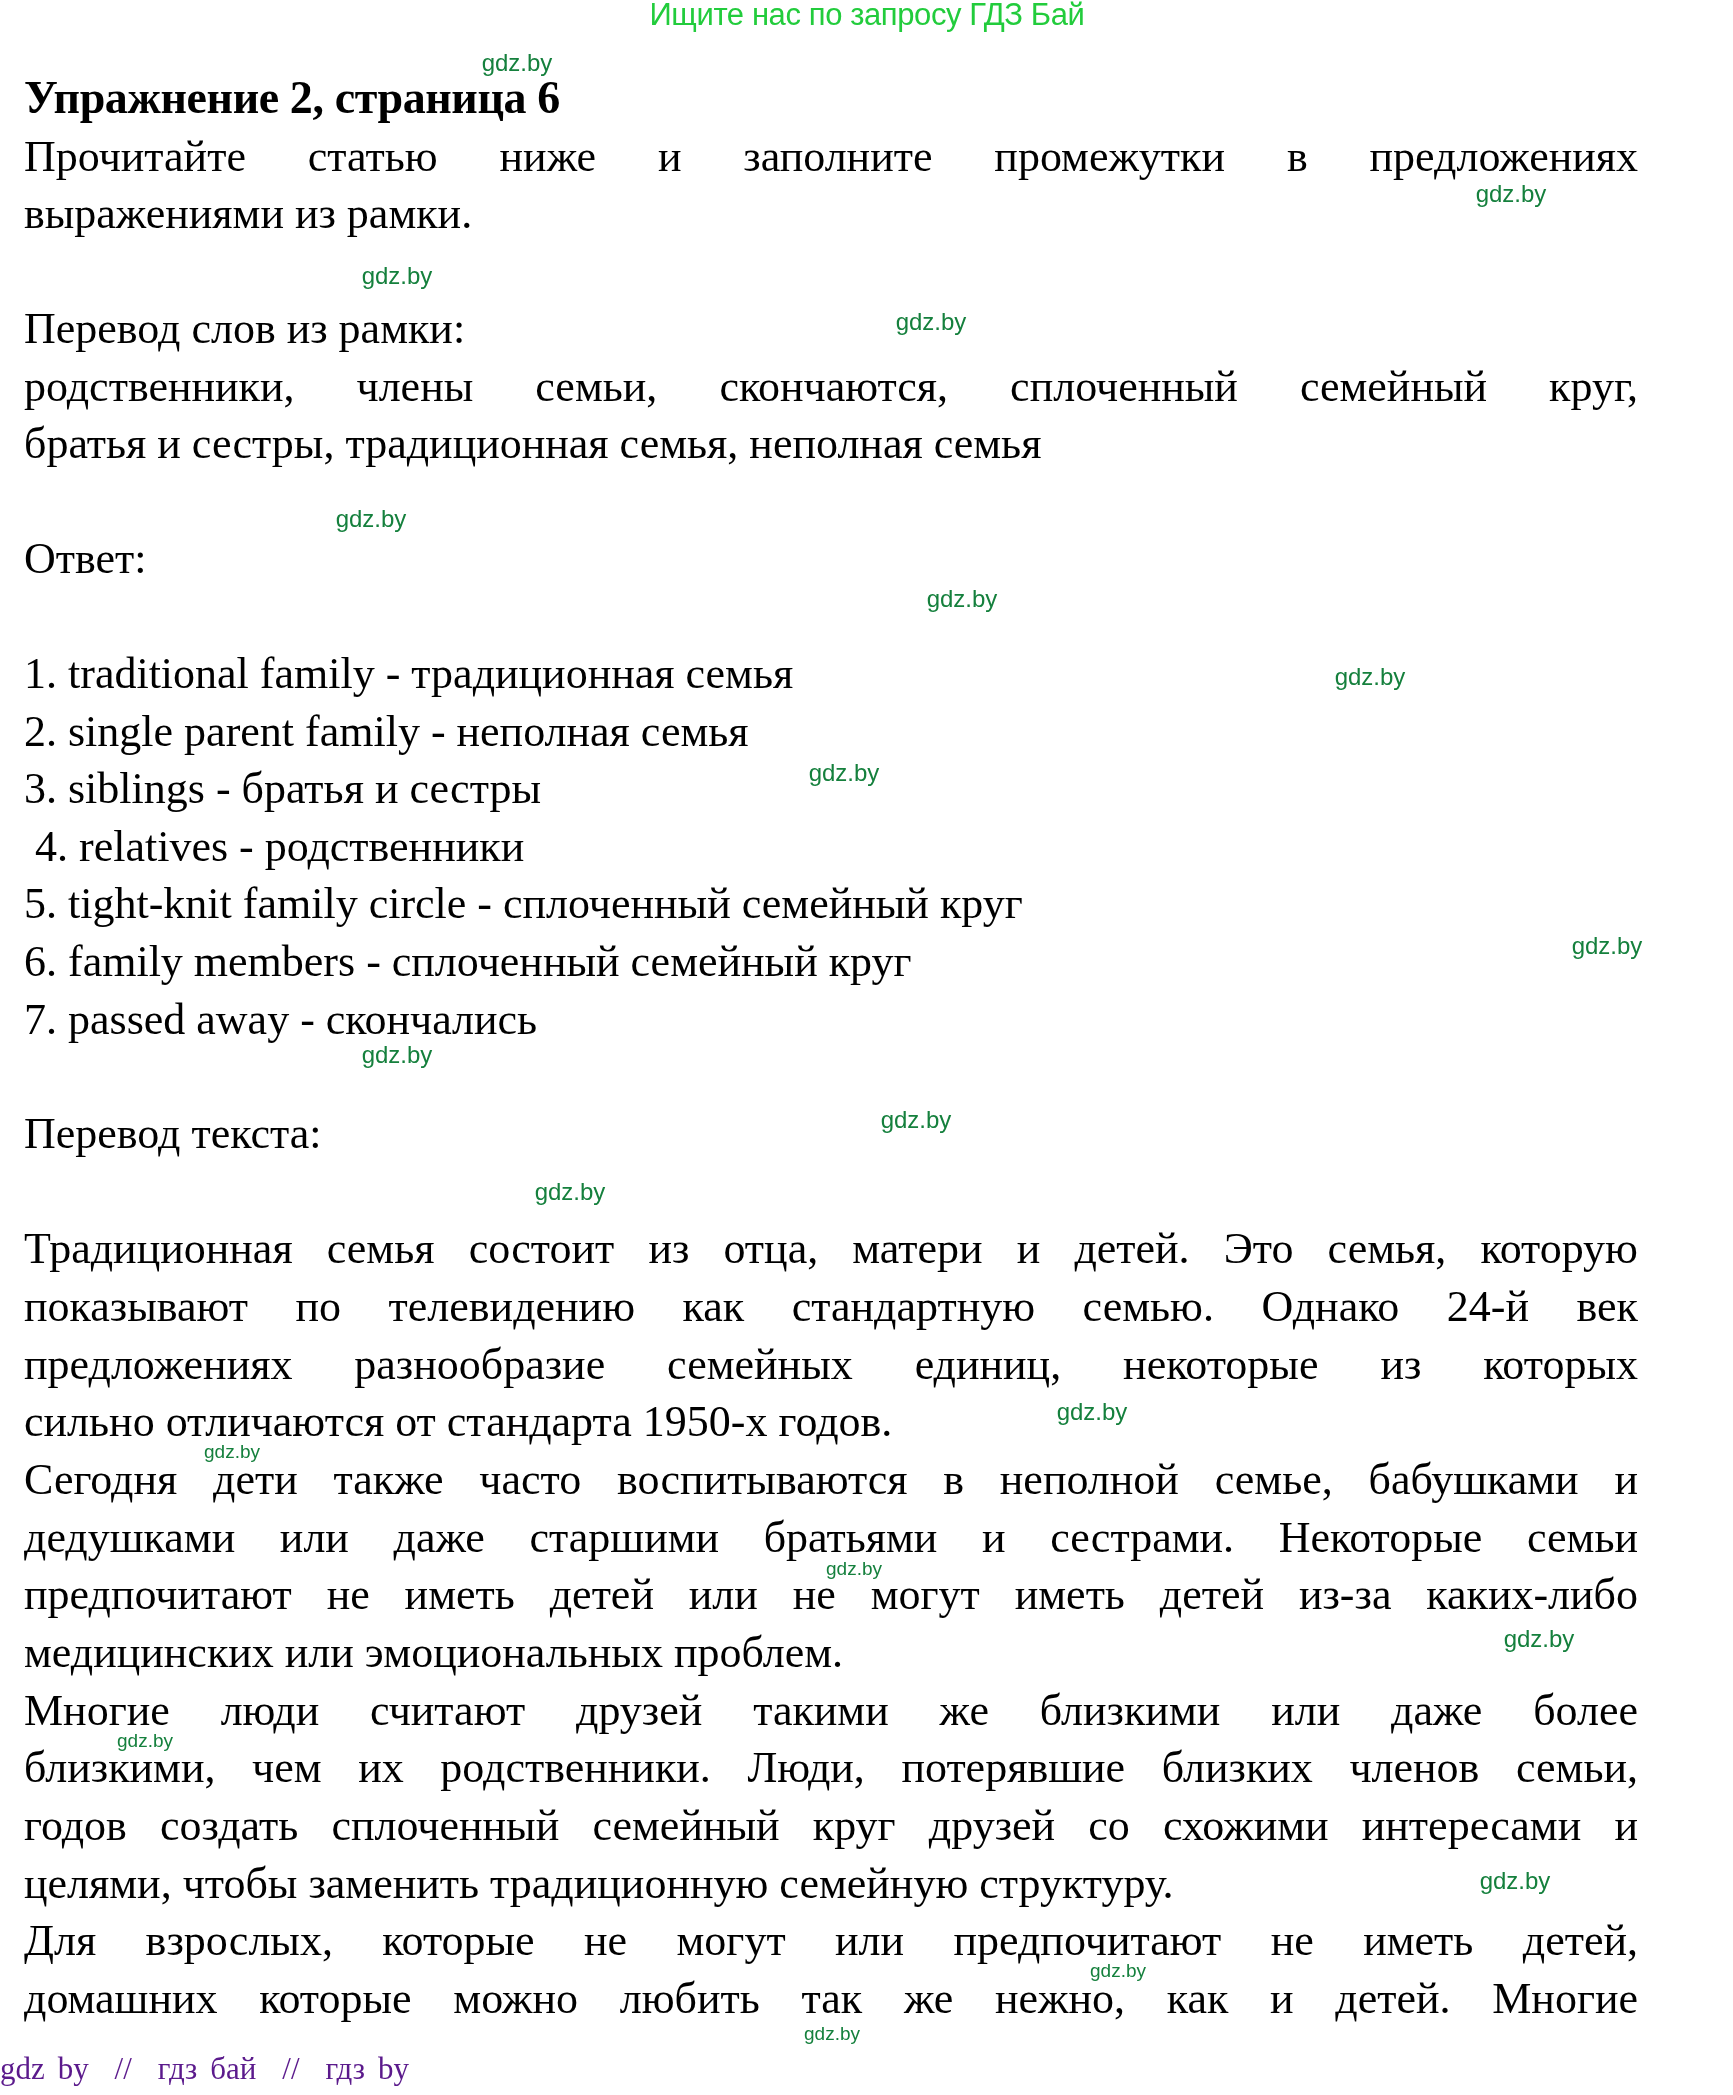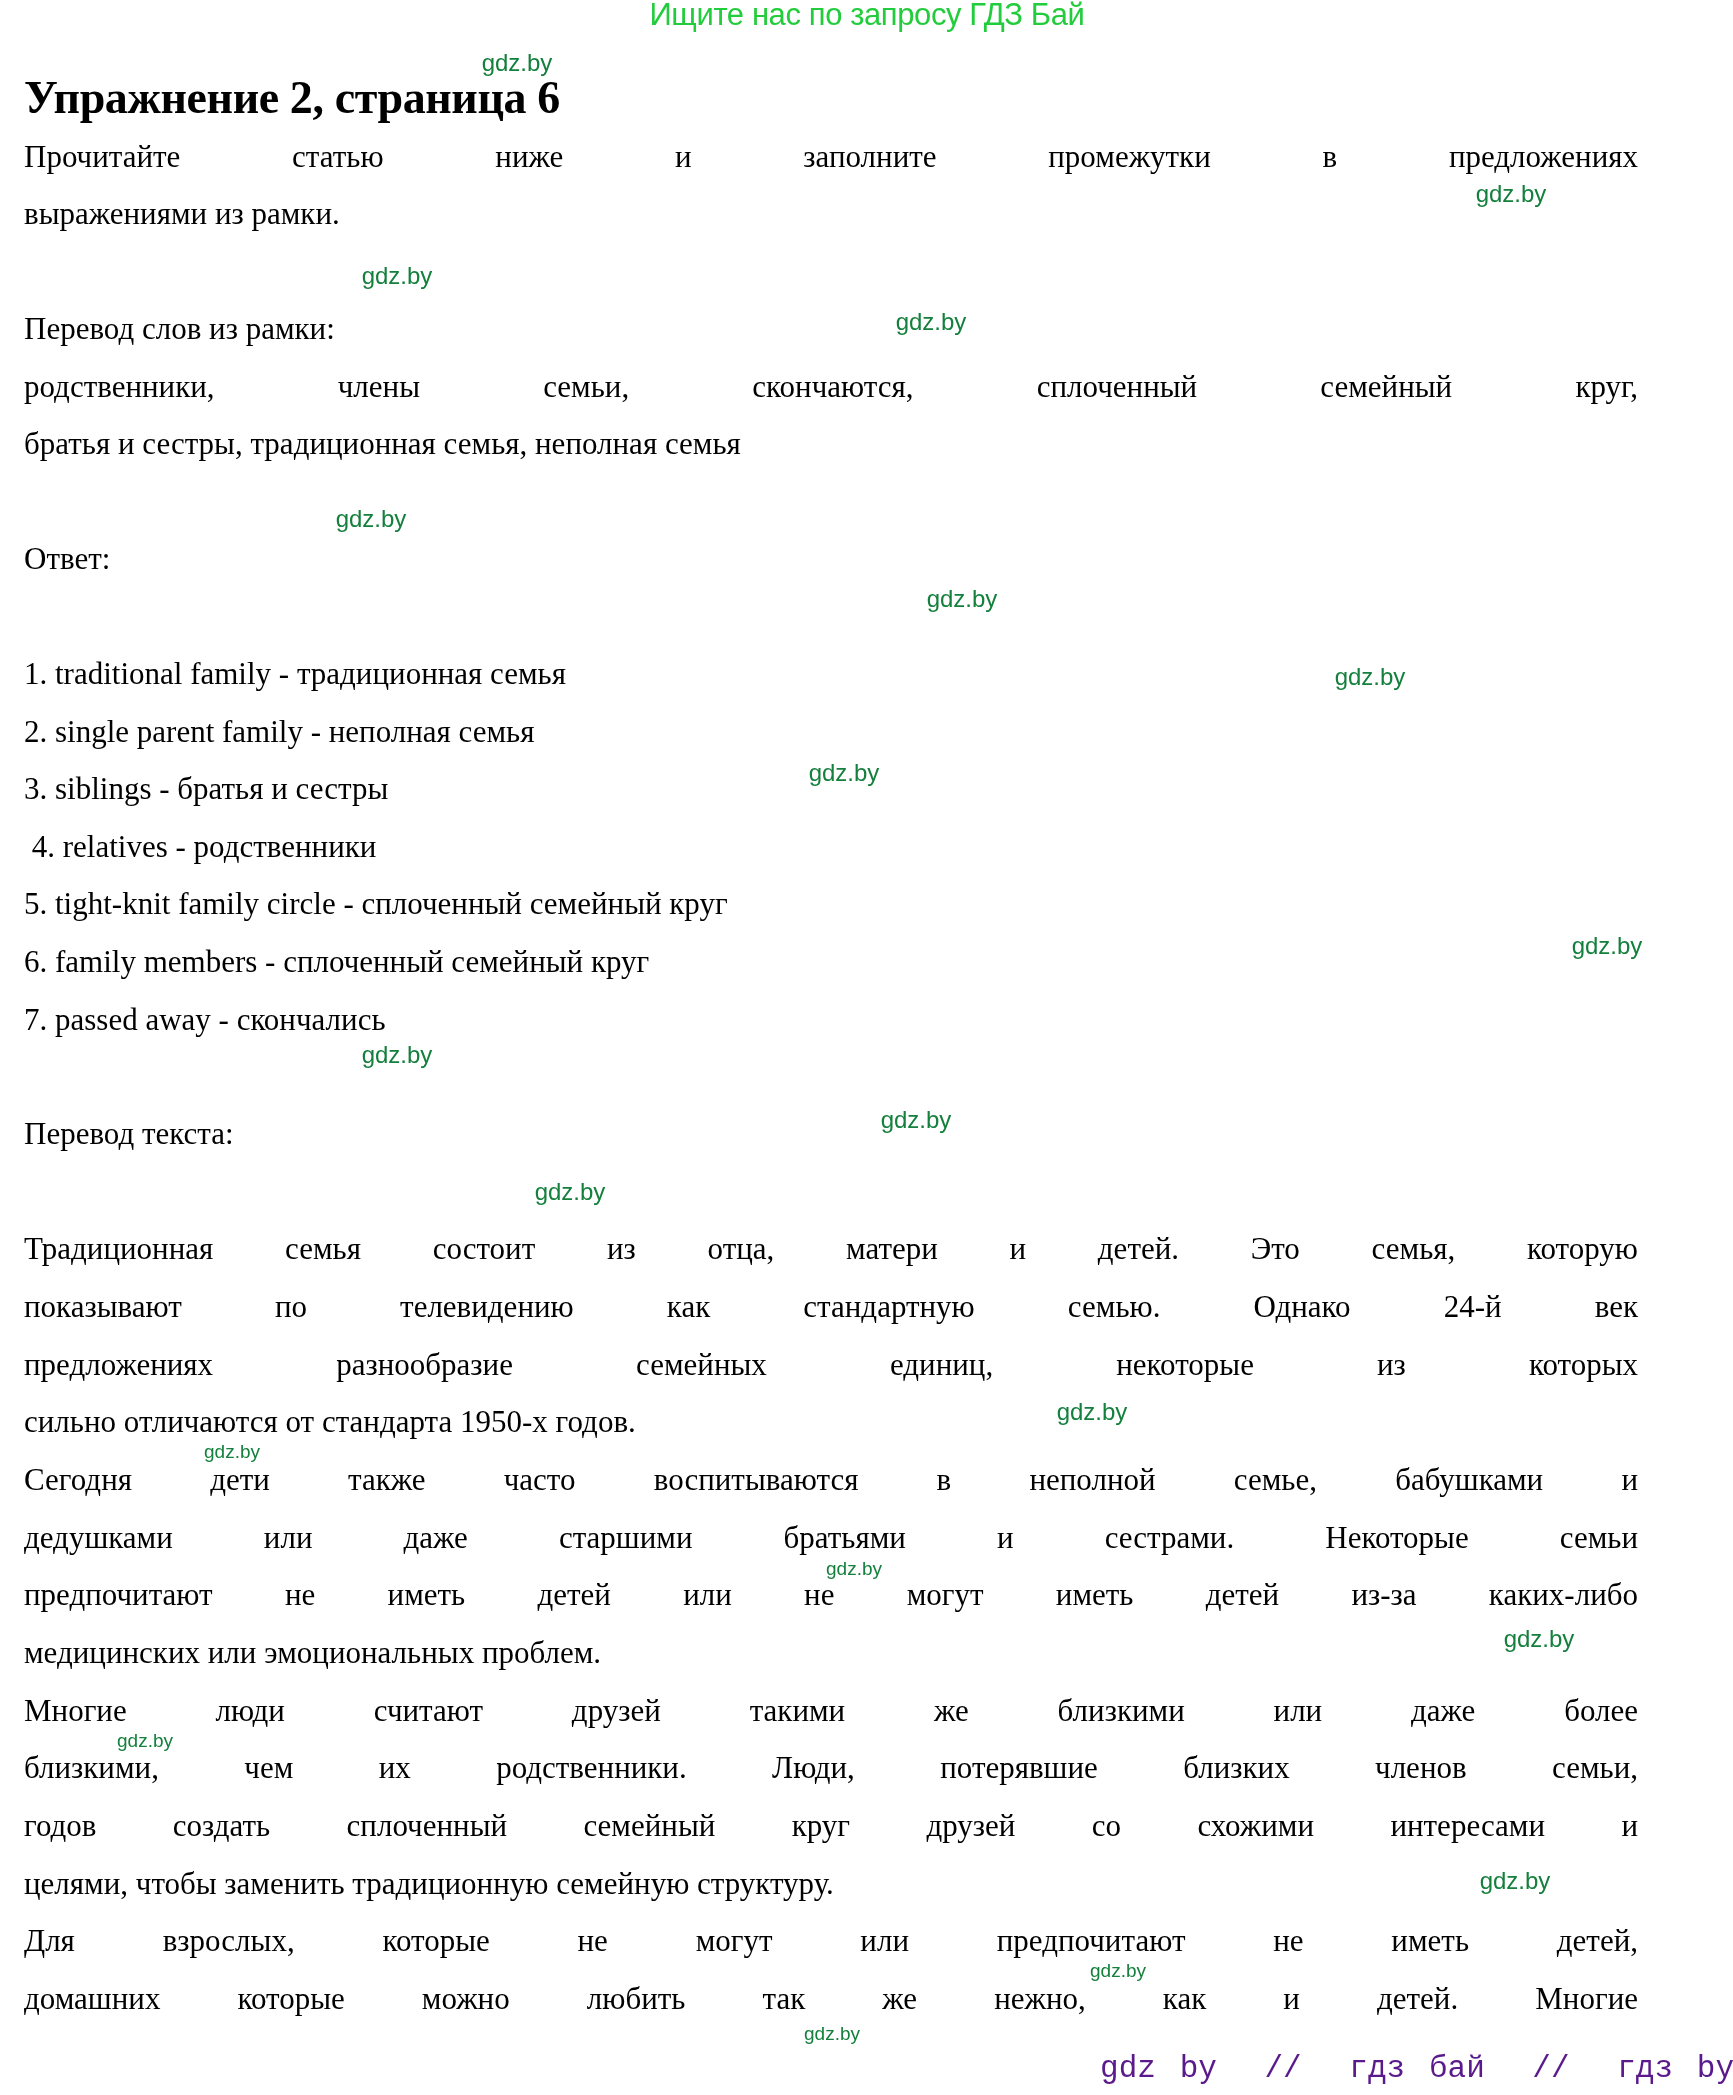--- a/index.html
+++ b/index.html
@@ -1,23 +1,23 @@
 <!DOCTYPE html>
 <html style="font-size:13.8px"><head>
 <meta charset="utf-8">
 <style>
   html,body{margin:0;padding:0;background:#fff;}
   body{width:1734px;height:2095px;position:relative;overflow:hidden;font-family:"Liberation Serif","DejaVu Serif",serif;color:#000;}
   .banner{position:absolute;top:-3.4px;left:0;width:1734px;text-align:center;font-family:"Liberation Sans","DejaVu Sans",sans-serif;font-size:31px;color:#22cc3c;letter-spacing:-0.4px;}
   .title{position:absolute;left:24px;top:71px;font-size:46px;font-weight:bold;letter-spacing:-0.4px;}
-  .line{position:absolute;left:24px;width:1614px;font-size:31px;line-height:52px;white-space:nowrap;}
+  .line{position:absolute;left:24px;width:1614px;font-size:44px;line-height:52px;white-space:nowrap;}
   .just{text-align:justify;text-align-last:justify;white-space:normal;}
   .wm{position:absolute;font-family:"Liberation Sans","DejaVu Sans",sans-serif;font-size:24px;color:#15803d;transform:translate(-50%,-50%);}
   .wm.sm{font-size:19px;}
-  .footer{position:absolute;left:0;top:2051px;width:1734px;text-align:right;font-family:Liberation Mono, monospace;font-size:31px;color:#5b1a8c;word-spacing:5.2px;}
+  .footer{position:absolute;left:0;top:2051px;width:1734px;text-align:left;font-family:Liberation Serif, serif;font-size:31px;color:#5b1a8c;word-spacing:5.2px;}
 </style>
 </head>
 <body>
 
 <div class="banner">Ищите нас по запросу ГДЗ Бай</div>
 
 <div class="title">Упражнение 2, страница 6</div>
 
 <div class="line just" style="top:131px">Прочитайте статью ниже и заполните промежутки в предложениях</div>
 <div class="line" style="top:188px">выражениями из рамки.</div>

